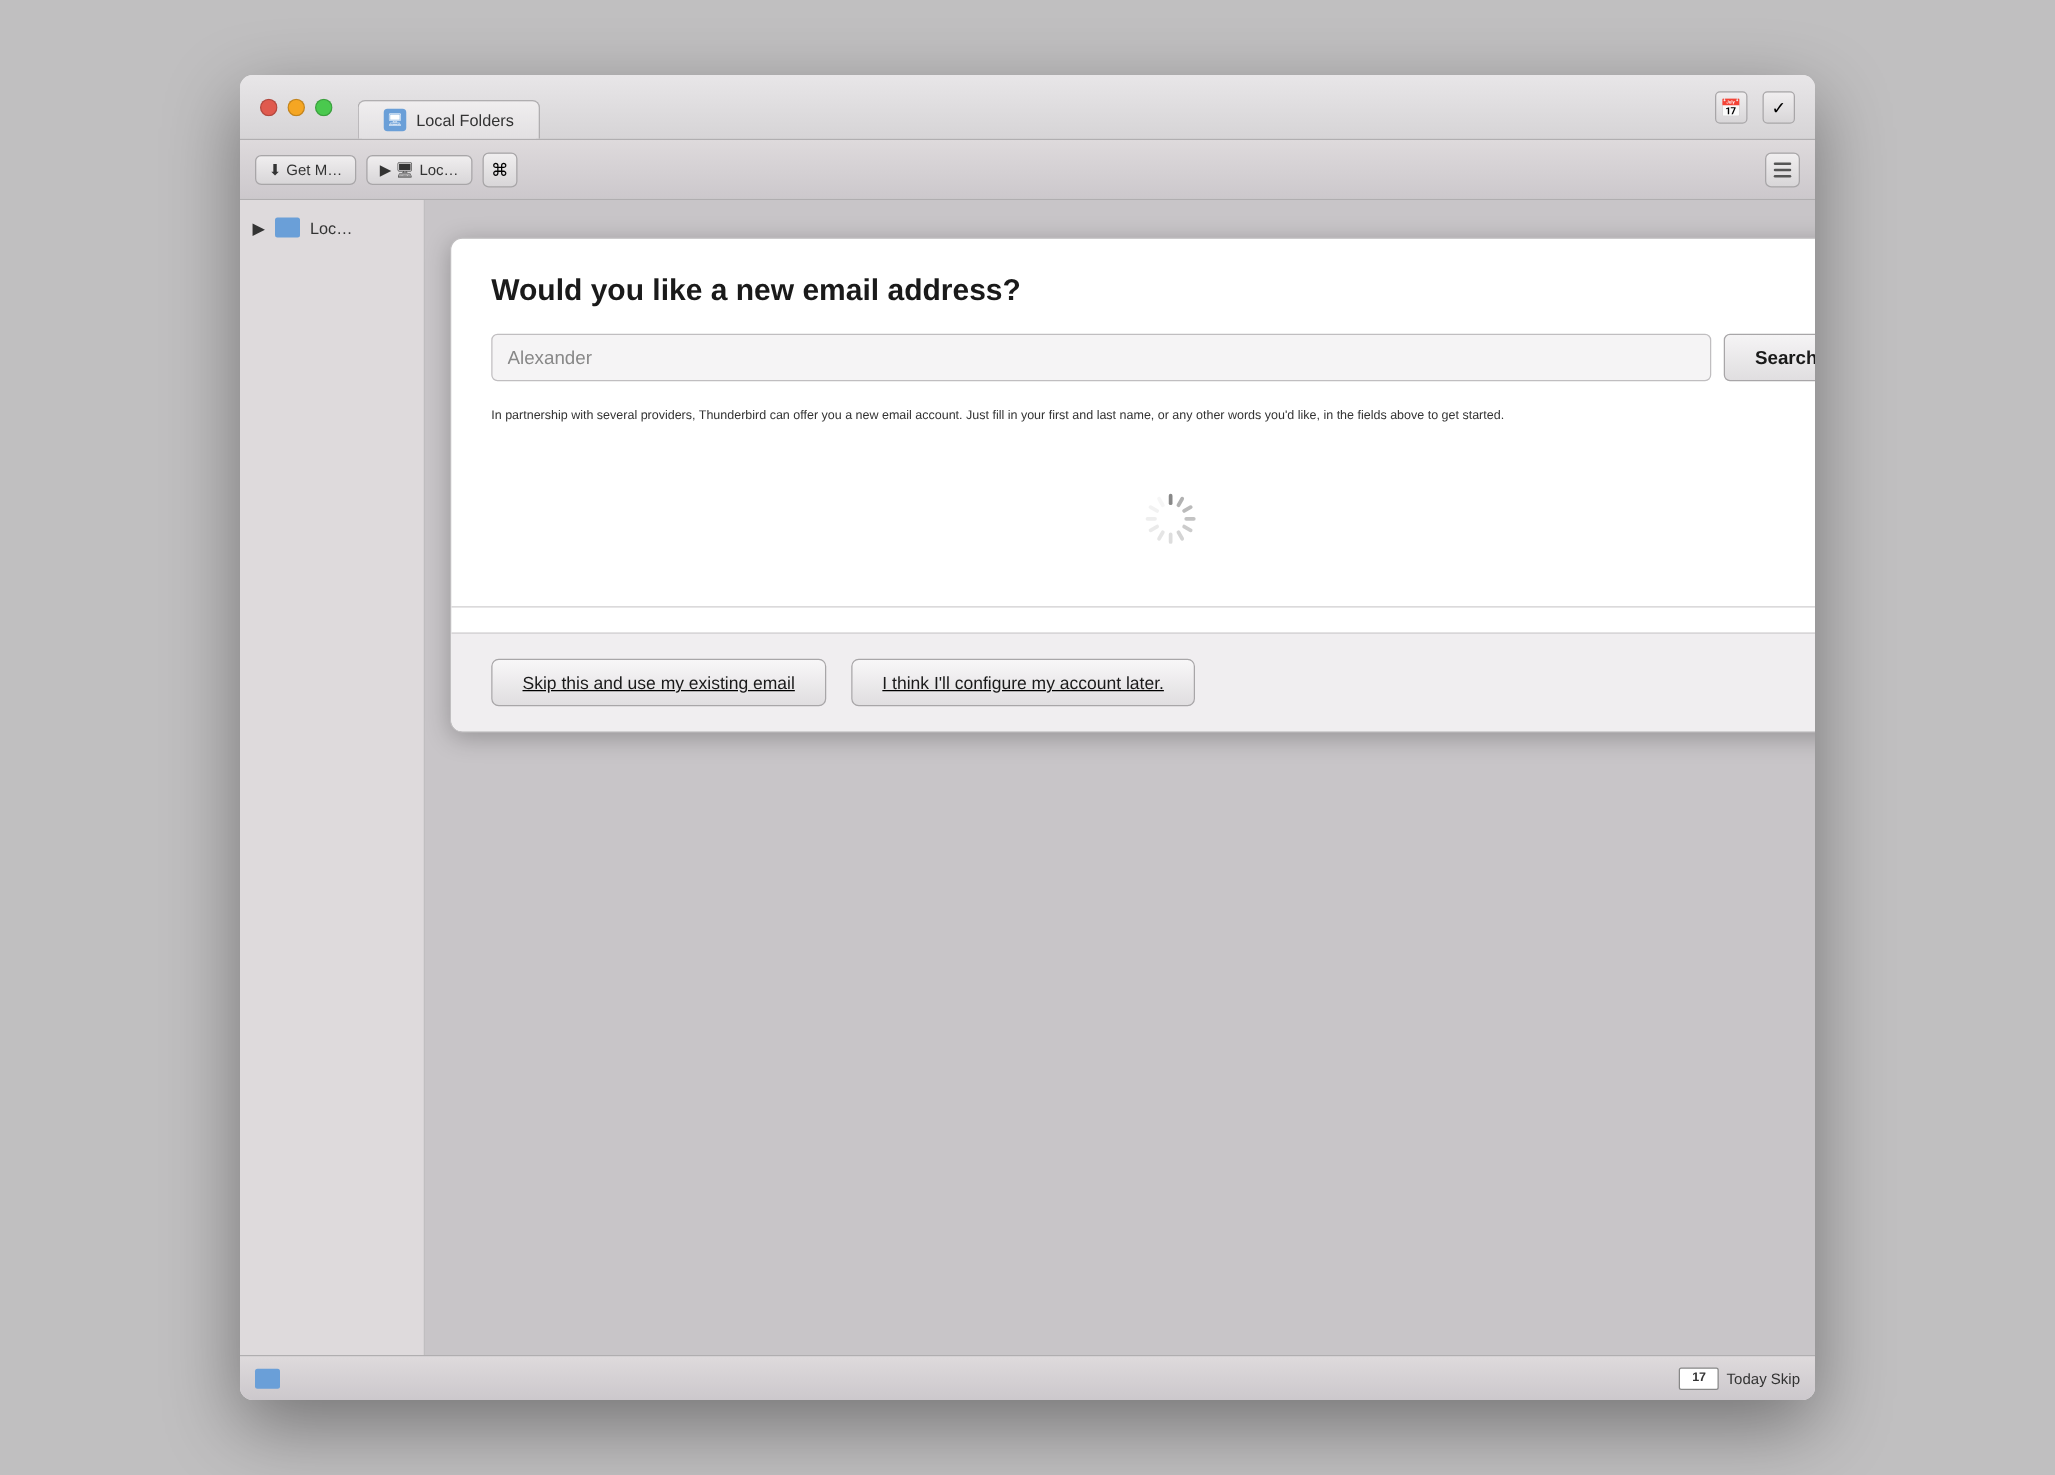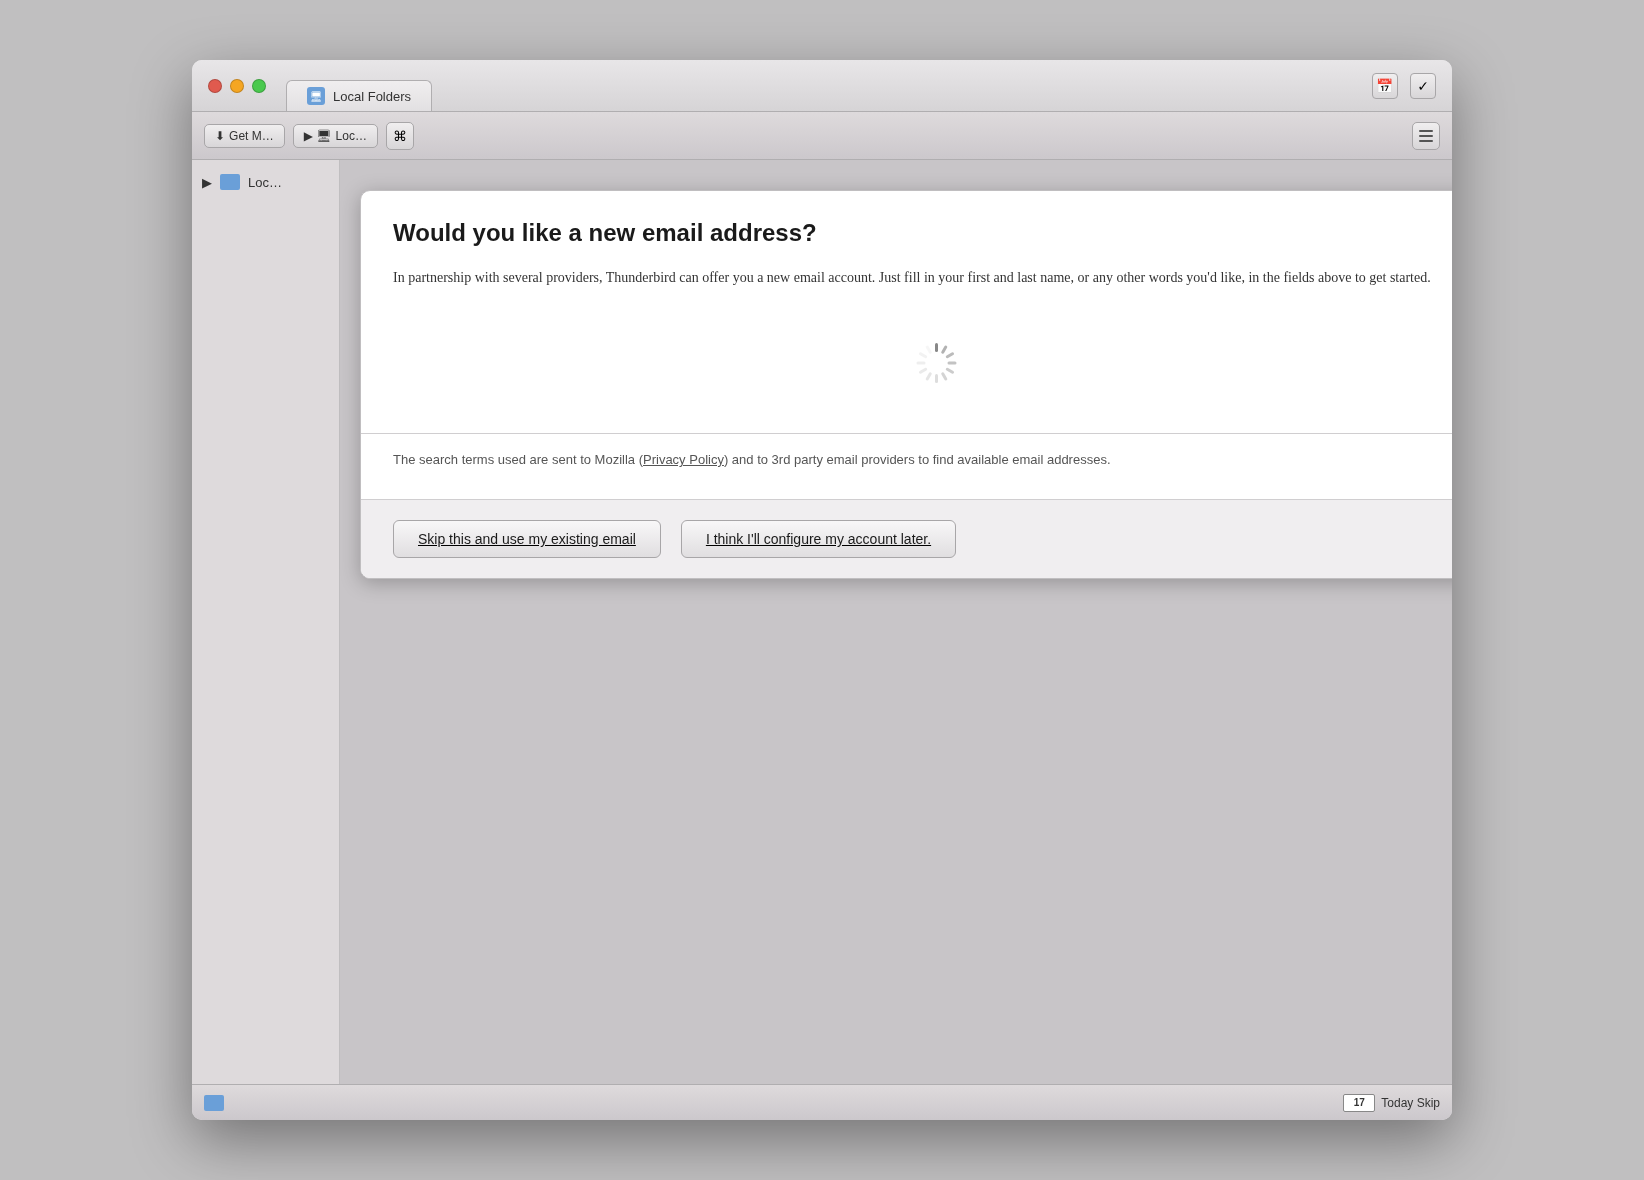--- a/index.html
+++ b/index.html
@@ -262,25 +262,24 @@
       background: linear-gradient(to bottom, #f5f4f5, #e0dee0);
       border: 1px solid #a8a6a8;
       border-radius: 5px;
       font-size: 15px;
       font-weight: bold;
       color: #1a1a1a;
       cursor: pointer;
     }
 
     .description-text {
-      font-size: 14px;
+      font-size: 10px;
       color: #333;
       line-height: 1.6;
       margin-bottom: 24px;
-      font-family: Liberation Serif, serif;
     }
 
     .spinner-area {
       display: flex;
       justify-content: center;
       align-items: center;
       height: 100px;
       margin-bottom: 20px;
     }
 
@@ -466,20 +465,24 @@
         <span>Loc…</span>
       </div>
     </div>
 
     <div class="content-area">
       <div class="dialog">
 
         <div class="dialog-body">
           <div class="dialog-title">Would you like a new email address?</div>
 
+          <div class="search-row">
+            <input class="search-input" type="text" value="Alexander" placeholder="Alexander" style="">
+            <button class="search-button">Search</button>
+          </div>
 
           <p class="description-text">In partnership with several providers, Thunderbird can offer you a new email account. Just fill in your first and last name, or any other words you'd like, in the fields above to get started.</p>
 
           <div class="spinner-area">
             <div class="spinner">
               <div class="spinner-line"></div>
               <div class="spinner-line"></div>
               <div class="spinner-line"></div>
               <div class="spinner-line"></div>
               <div class="spinner-line"></div>
@@ -488,23 +491,20 @@
               <div class="spinner-line"></div>
               <div class="spinner-line"></div>
               <div class="spinner-line"></div>
               <div class="spinner-line"></div>
               <div class="spinner-line"></div>
             </div>
           </div>
 
           <hr class="divider">
 
-          <p class="privacy-text">
-            <span>The search terms used are sent to Mozilla (</span><a class="privacy-link">Privacy Policy</a><span>) and to 3rd party email providers to find available email addresses.</span>
-          </p>
         </div>
 
         <div class="dialog-footer">
           <button class="footer-button">Skip this and use my existing email</button>
           <button class="footer-button">I think I'll configure my account later.</button>
         </div>
 
       </div>
 
       <div class="right-panel">

